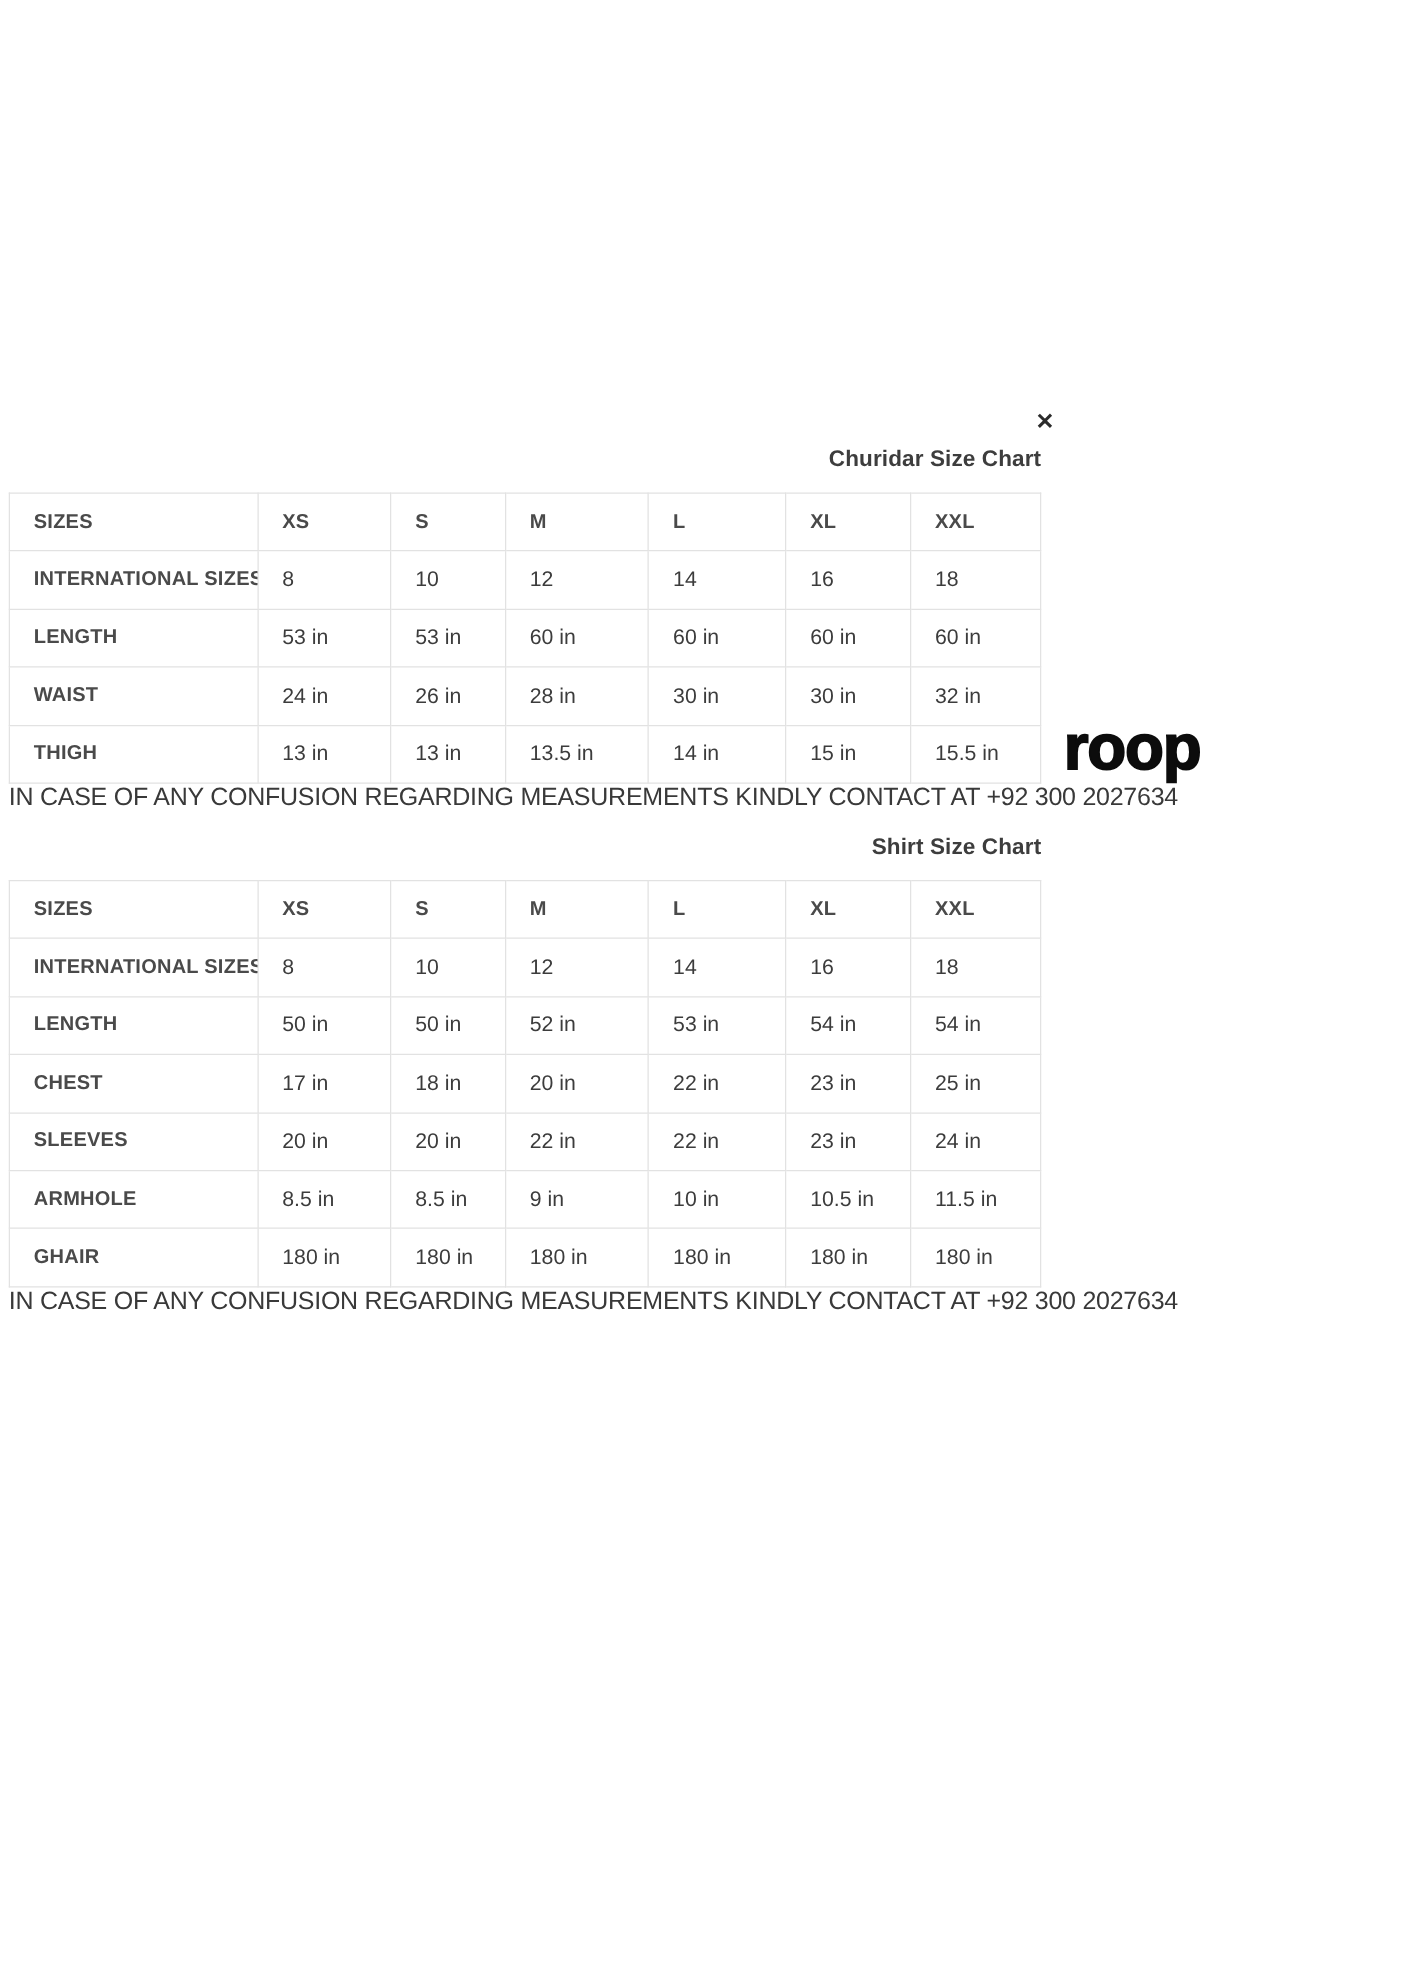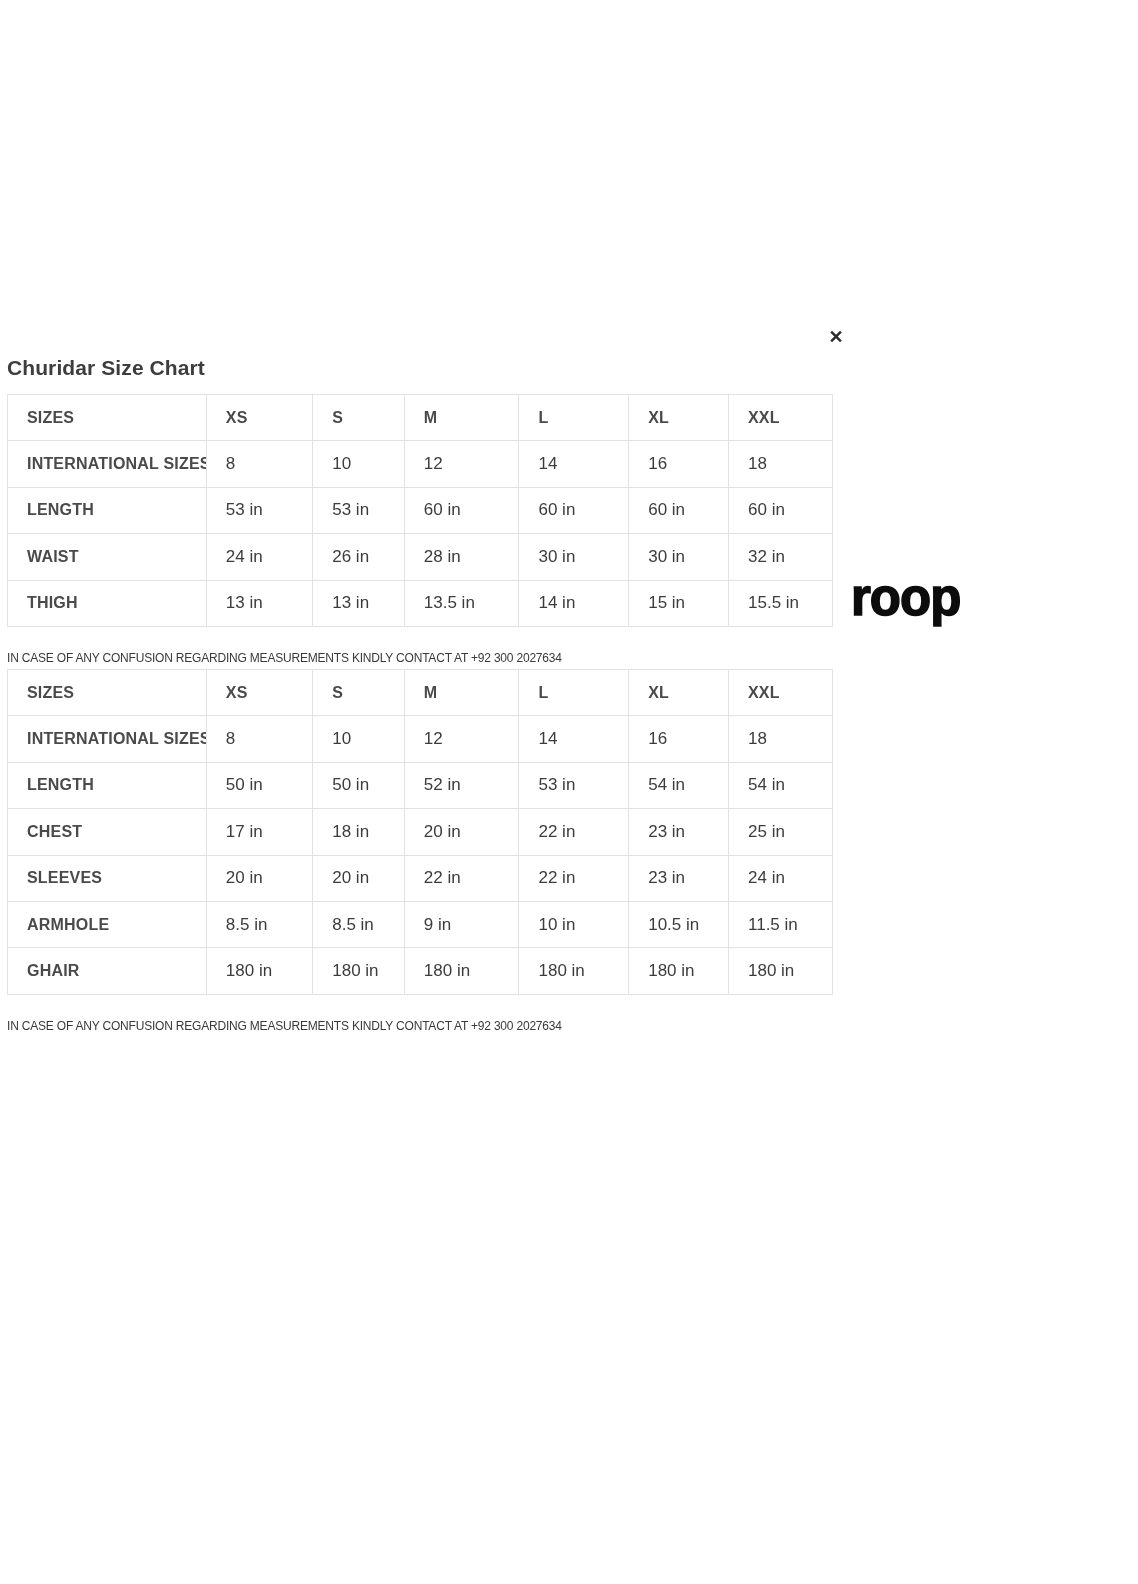--- a/index.html
+++ b/index.html
@@ -28,25 +28,25 @@
     cursor: pointer;
     padding: 0;
   }
   .content {
     position: absolute;
     left: 7px;
     top: 356px;
     width: 826px;
   }
   .chart-title {
-    font-size: 21px;
+    font-size: 18px;
     font-weight: 700;
     color: #3d3d3d;
     letter-spacing: 0.1px;
-    text-align: left;
+    text-align: right;
     height: 23px;
     line-height: 23px;
     margin-bottom: 15px;
   }
   section.second .chart-title { margin-top: 17px; }
   table {
     width: 100%;
     border-collapse: collapse;
     table-layout: fixed;
   }
@@ -64,22 +64,22 @@
     font-weight: 700;
     color: #4a4a4a;
     letter-spacing: 0.2px;
   }
   td {
     font-size: 17px;
     font-weight: 400;
     color: #3c3c3c;
   }
   .contact {
-    margin-top: 20px;
-    font-size: 12px;
+    margin-top: 0;
+    font-size: 20px;
     color: #393939;
     letter-spacing: -0.2px;
     white-space: nowrap;
     height: 22px;
     line-height: 22px;
   }
   .brand-logo {
     position: absolute;
     left: 851px;
     top: 572px;
@@ -157,20 +157,21 @@
             <td>14 in</td>
             <td>15 in</td>
             <td>15.5 in</td>
           </tr>
         </tbody>
       </table>
     <p class="contact">IN CASE OF ANY CONFUSION REGARDING MEASUREMENTS KINDLY CONTACT AT +92 300 2027634</p>
   </section>
 
   <section class="second">
+    <div class="chart-title">Shirt Size Chart</div>
     <table>
         <colgroup>
           <col style="width: 24.1%;">
           <col style="width: 12.9%;">
           <col style="width: 11.1%;">
           <col style="width: 13.9%;">
           <col style="width: 13.3%;">
           <col style="width: 12.1%;">
           <col style="width: 12.6%;">
         </colgroup>

